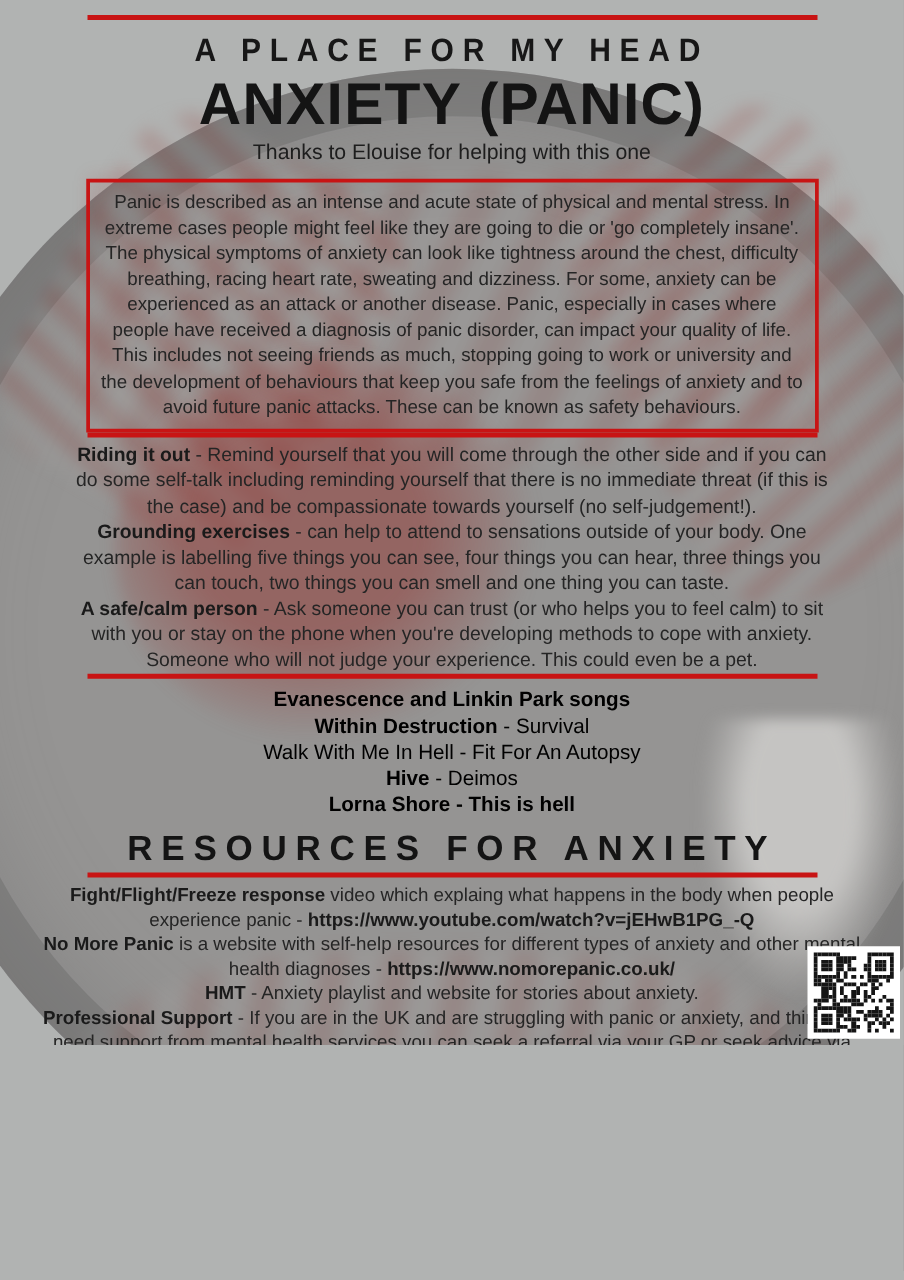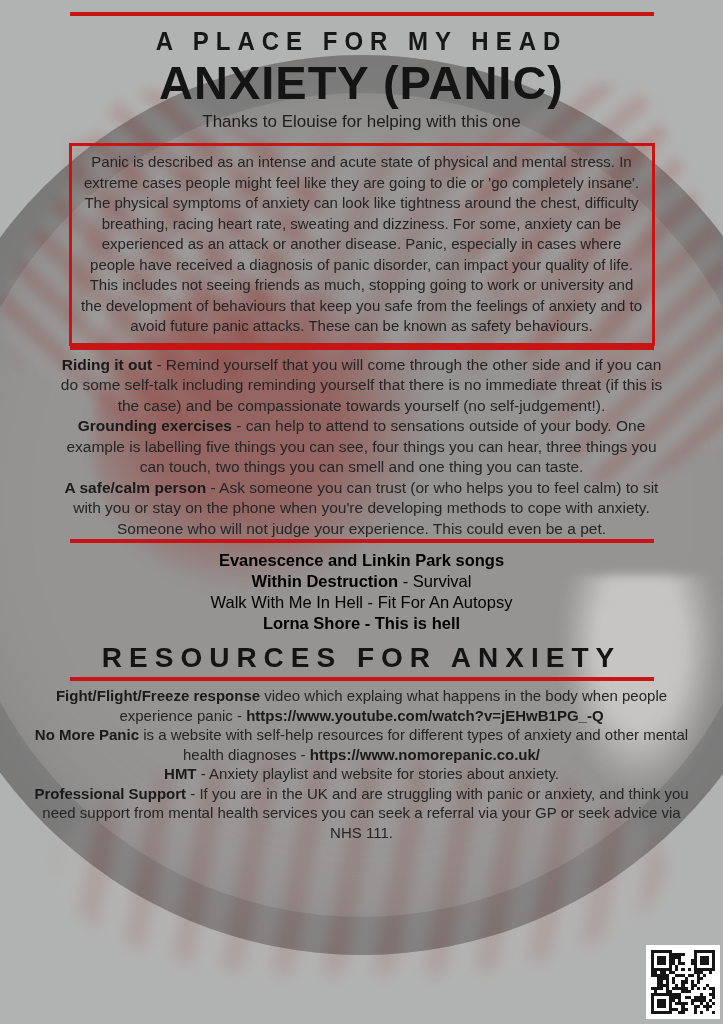--- a/index.html
+++ b/index.html
@@ -1,17 +1,17 @@
 <!DOCTYPE html>
 <html style="--accent: #c81414; --page-bg: #b1b3b2;"><head>
 <meta charset="utf-8">
 <style>
   html,body{margin:0;padding:0;}
   body{background:#b1b3b2;font-family:"Liberation Sans",sans-serif;}
-  .page{position:relative;width:723px;height:1024px;overflow:hidden;background:var(--page-bg,#b1b3b2);color:#222;}
+  .page{position:relative;width:723px;height:836px;overflow:hidden;background:var(--page-bg,#b1b3b2);color:#222;}
 
   
   .bg{position:absolute;inset:0;z-index:1;overflow:hidden;}
   .bg-circle{position:absolute;left:-88px;top:55px;width:900px;height:900px;border-radius:50%;
     background:#959493;
     box-shadow:inset 0 0 0 38px rgba(85,85,85,.28), inset 0 0 70px 40px rgba(110,110,110,.35);}
   .bg-stripes-tl{position:absolute;left:38px;top:110px;width:250px;height:310px;transform:rotate(30deg);
     background:repeating-linear-gradient(14deg, rgba(150,55,50,.40) 0 16px, rgba(172,170,168,.30) 16px 36px);
     border-radius:60px;filter:blur(6px);opacity:.5;}
   .bg-stripes-tr{position:absolute;left:498px;top:95px;width:230px;height:380px;transform:rotate(-26deg);
@@ -89,20 +89,21 @@
       <p><b class="lead">Grounding exercises</b><span> - can help to attend to sensations outside of your body. One example is labelling five things you can see, four things you can hear, three things you can touch, two things you can smell and one thing you can taste.</span></p>
       <p><b class="lead">A safe/calm person</b><span> - Ask someone you can trust (or who helps you to feel calm) to sit with you or stay on the phone when you're developing methods to cope with anxiety. Someone who will not judge your experience. This could even be a pet.</span></p>
     </div>
 
     <div class="rule under"></div>
 
     <div class="songs">
       <p class="song"><b>Evanescence and Linkin Park songs</b><span></span></p>
       <p class="song"><b>Within Destruction</b><span> - Survival</span></p>
       <p class="song"><b></b><span>Walk With Me In Hell - Fit For An Autopsy</span></p>
+      <p class="song"><b>Hive</b><span> - Deimos</span></p>
       <p class="song"><b>Lorna Shore - This is hell</b><span></span></p>
     </div>
 
     <h2 class="narrow">RESOURCES FOR ANXIETY</h2>
     <div class="rule under"></div>
 
     <div class="res">
       <p><b class="lead">Fight/Flight/Freeze response</b><span> video which explaing what happens in the body when people experience panic - </span><b class="link">https://www.youtube.com/watch?v=jEHwB1PG_-Q</b></p>
       <p><b class="lead">No More Panic</b><span> is a website with self-help resources for different types of anxiety and other mental health diagnoses - </span><b class="link">https://www.nomorepanic.co.uk/</b></p>
       <p><b class="lead">HMT</b><span> - Anxiety playlist and website for stories about anxiety.</span></p>

